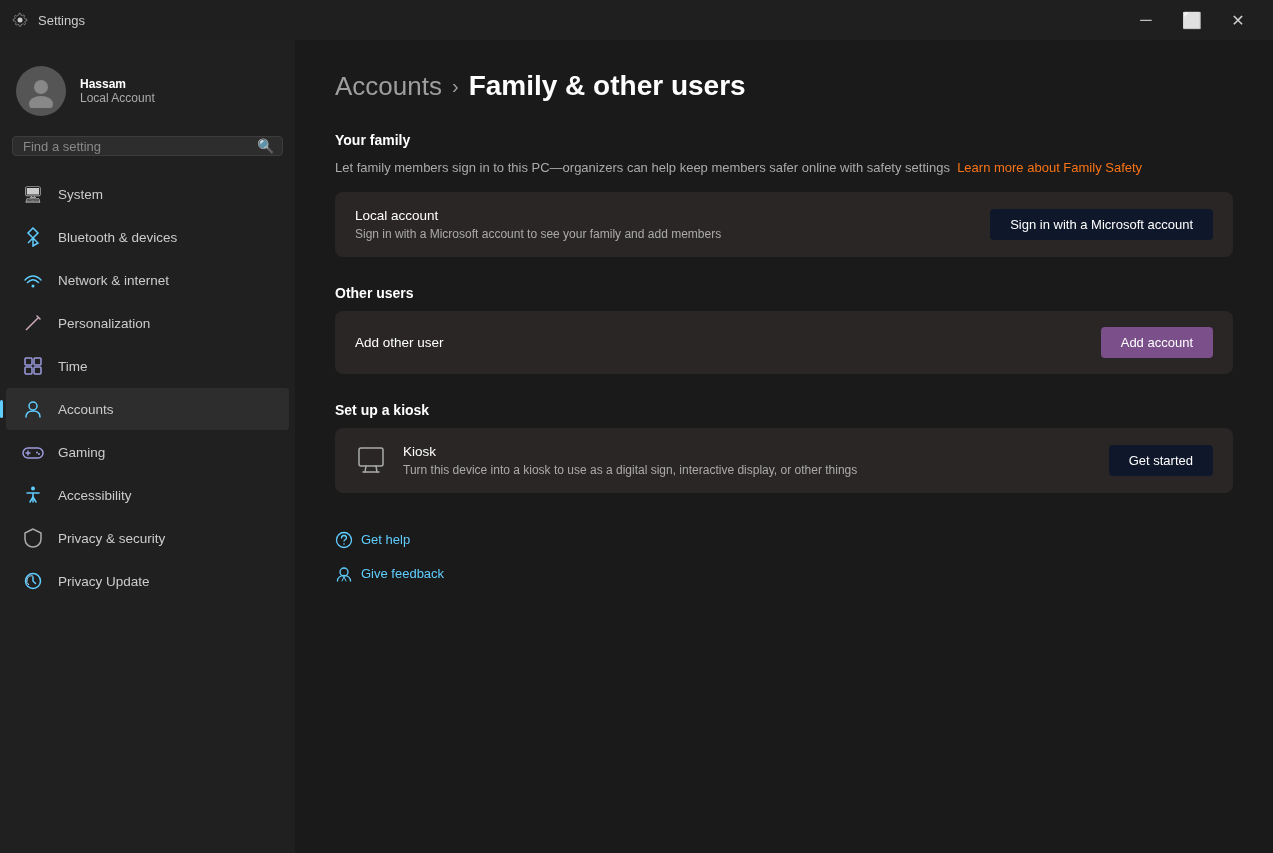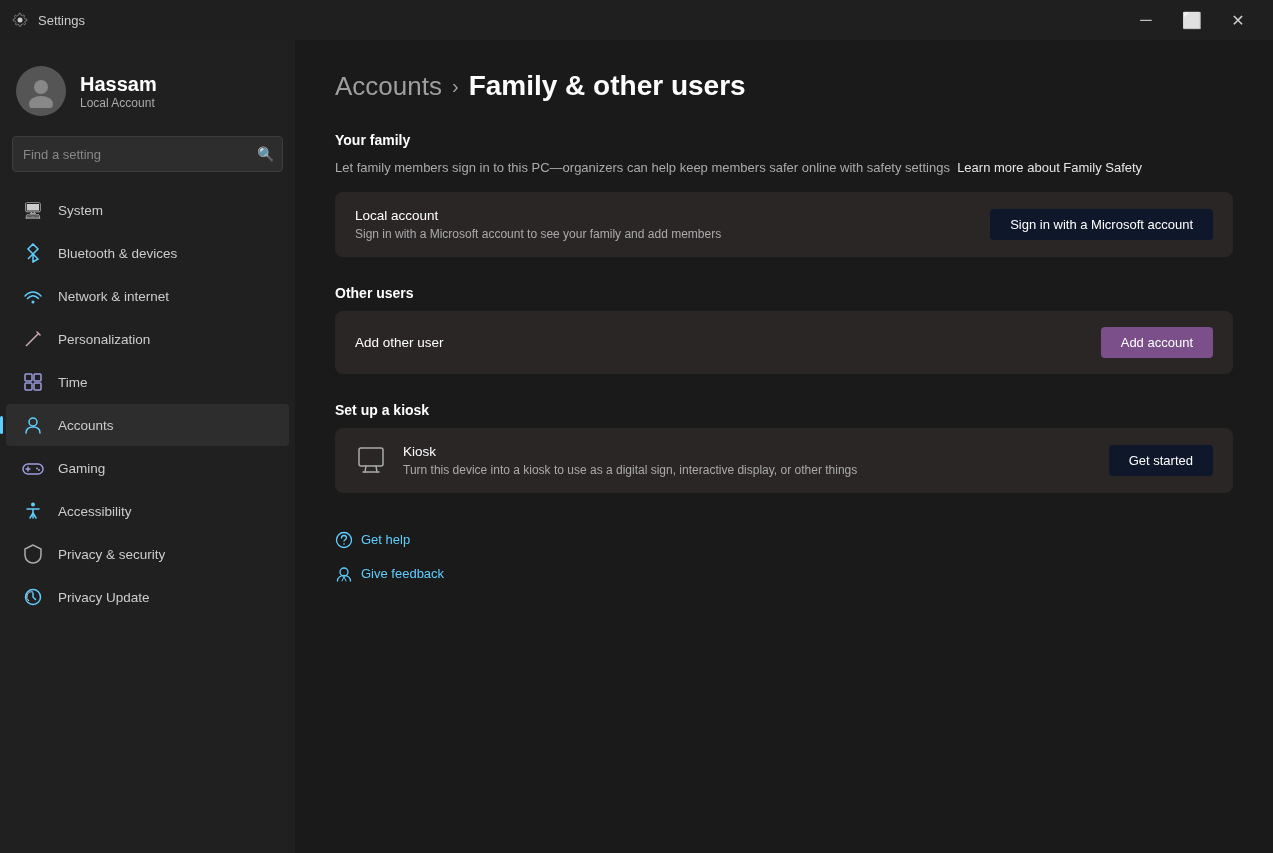--- a/index.html
+++ b/index.html
@@ -77,30 +77,30 @@
       border-radius: 50%;
       background: #555;
       display: flex;
       align-items: center;
       justify-content: center;
       overflow: hidden;
       flex-shrink: 0;
     }
     .avatar svg { width: 34px; height: 34px; }
     .user-info { display: flex; flex-direction: column; }
-    .user-name { font-size: 20px; font-weight: 600; color: #ffffff; }
+    .user-name { font-size: 12px; font-weight: 600; color: #ffffff; }
     .user-type { font-size: 12px; color: #aaaaaa; }
 
     .search-box {
       margin: 0 12px 12px 12px;
       position: relative;
     }
     .search-input {
       width: 100%;
-      height: 36px;
+      height: 20px;
       background: #2d2d2d;
       border: 1px solid #3d3d3d;
       border-radius: 4px;
       color: #ccc;
       font-size: 13px;
       padding: 0 32px 0 10px;
       outline: none;
     }
     .search-input::placeholder { color: #888; }
     .search-icon-wrap {
@@ -193,21 +193,21 @@
       margin-bottom: 10px;
       margin-top: 24px;
     }
     .section-desc {
       font-size: 13px;
       color: #aaaaaa;
       margin-bottom: 14px;
       line-height: 1.5;
     }
     .section-desc a {
-      color: #e5e5e5;
+      color: #f97316;
       text-decoration: none;
       cursor: pointer;
       text-align: right;
     }
 
     
     .card {
       background: #2a2626;
       border-radius: 8px;
       padding: 16px 20px;

